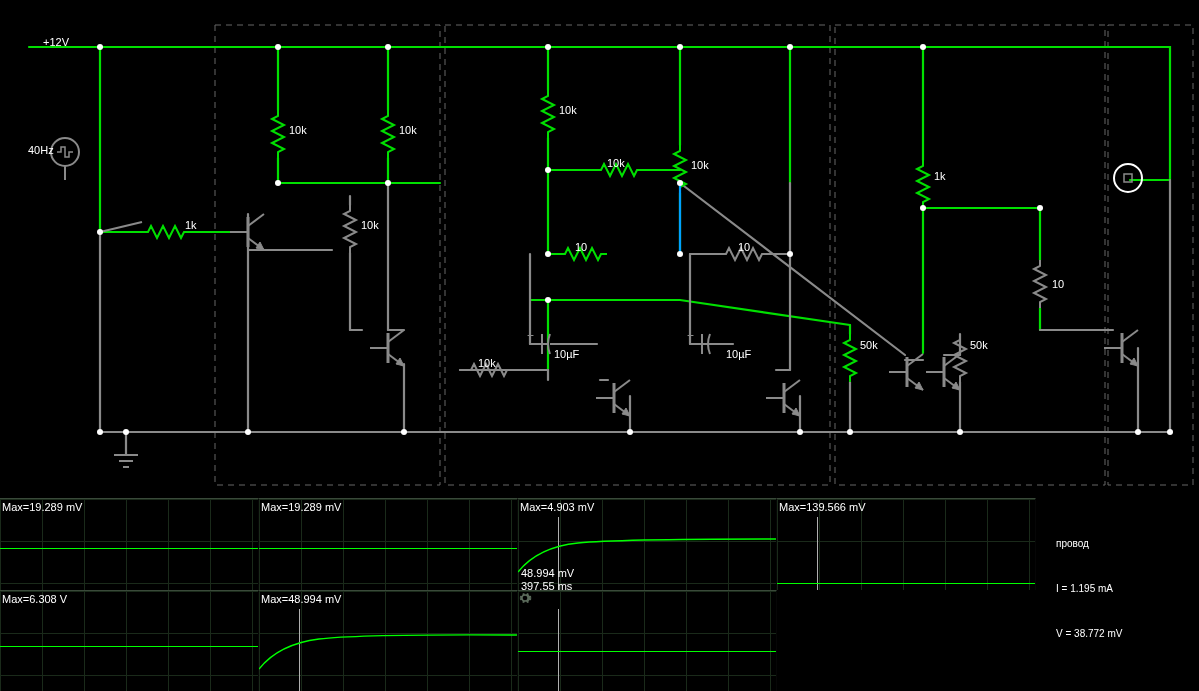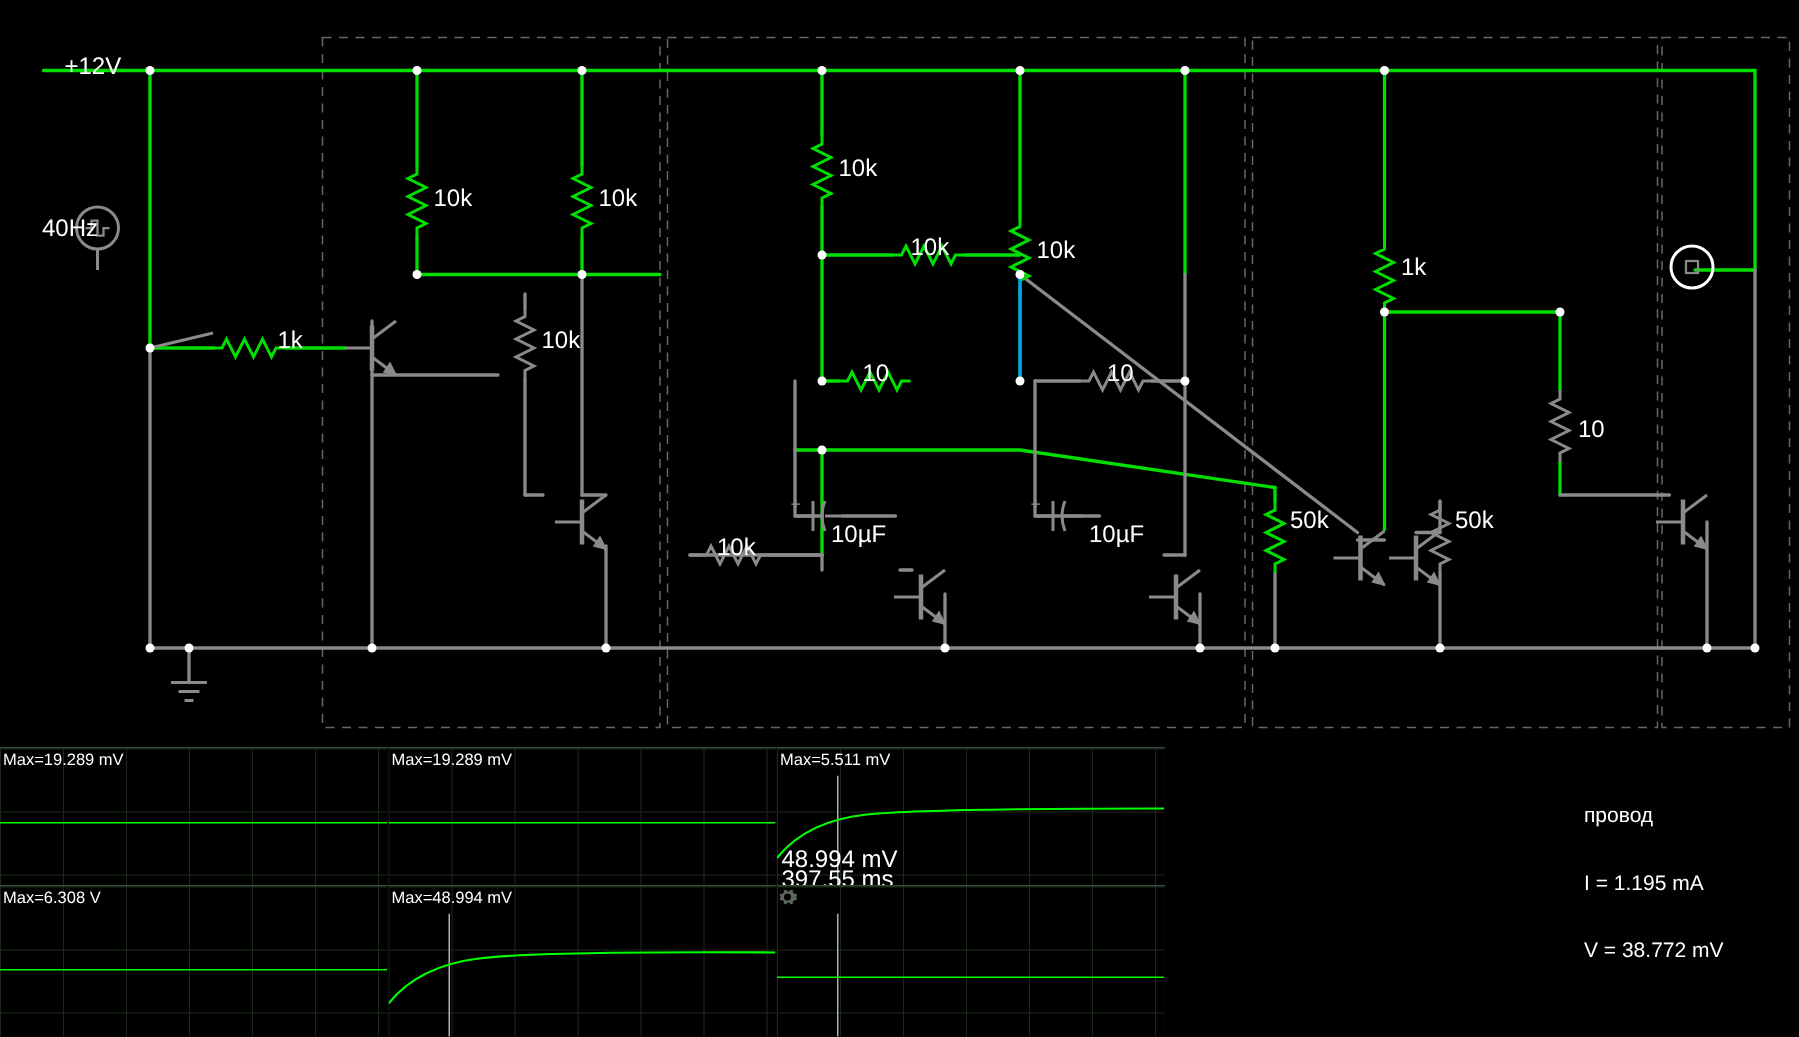--- a/index.html
+++ b/index.html
@@ -1,25 +1,25 @@
 <!DOCTYPE html>
 <html><head>
 <meta charset="utf-8">
 <style>
   html,body{margin:0;padding:0;background:#000;font-family:Arial,Helvetica,sans-serif;font-size:11px;color:#fff;overflow:hidden}
   #canvas{position:relative;width:1199px;height:691px;background:#000}
   svg{position:absolute;top:0;left:0}
-  .lbl{position:absolute;color:#fff;font-size:16px;white-space:nowrap;pointer-events:none}
+  .lbl{position:absolute;color:#fff;font-size:11px;white-space:nowrap;pointer-events:none}
   .scope-row{position:absolute;left:0;right:0;display:flex}
   .scope{position:relative;flex:0 0 auto;border-top:1px solid #3a4a3a;border-right:1px solid #060606;
          background-image:linear-gradient(#1a2a1a 1px,transparent 1px),linear-gradient(90deg,#1a2a1a 1px,transparent 1px);
          background-size:42px 42px;background-color:#000}
   .scope .max{position:absolute;left:2px;top:2px;color:#fff;font-size:11px;white-space:nowrap}
-  .scope .ttip{position:absolute;color:#fff;font-size:16px;white-space:pre;line-height:13px}
-  .info{position:absolute;color:#fff;font-size:14px;white-space:pre;line-height:15px}
+  .scope .ttip{position:absolute;color:#fff;font-size:11px;white-space:pre;line-height:13px}
+  .info{position:absolute;color:#fff;font-size:10px;white-space:pre;line-height:15px}
   .trace-area{position:absolute;left:0;right:0;bottom:0;top:18px;overflow:hidden}
   .hl{position:absolute;left:0;right:0;height:1px;background:#0f0}
   .vl{position:absolute;top:0;bottom:0;width:1px;background:#b0b0b0}
   .settings-icon{position:absolute;right:4px;bottom:2px;width:14px;height:14px}
 </style>
 </head>
 <body>
 
 <div id="canvas">
 
@@ -241,30 +241,37 @@
           <div class="hl" style="top:42%"></div>
         </div>
   </div>
   <div class="scope" style="width:258px">
     <span class="max">Max=19.289 mV</span>
     <div class="trace-area">
           <div class="hl" style="top:42%"></div>
         </div>
   </div>
   <div class="scope" style="width:258px">
-    <span class="max">Max=5.511 mV</span>
+    <span class="max">Max=4.903 mV</span>
     <div class="trace-area">
       <div class="vl" style="left:40px"></div>
       <svg width="100%" height="100%" style="position:absolute">
             <path d="M0 55 Q20 30 60 26 T260 22" stroke="#0f0" stroke-width="1.4" fill="none"></path>
           </svg>
     </div>
     <div class="ttip" style="left:3px;top:68px">48.994 mV
 397.55 ms</div>
   </div>
+  <div class="scope" style="width:258px">
+    <span class="max">Max=139.566 mV</span>
+    <div class="trace-area">
+          <div class="vl" style="left:40px"></div>
+          <div class="hl" style="top:90%"></div>
+        </div>
+  </div>
 </div>
 
 <div class="scope-row" style="top:590px;height:124px">
   <div class="scope" style="width:258px">
     <span class="max">Max=6.308 V</span>
     <div class="trace-area">
           <div class="hl" style="top:35%"></div>
         </div>
   </div>
   <div class="scope" style="width:258px">

